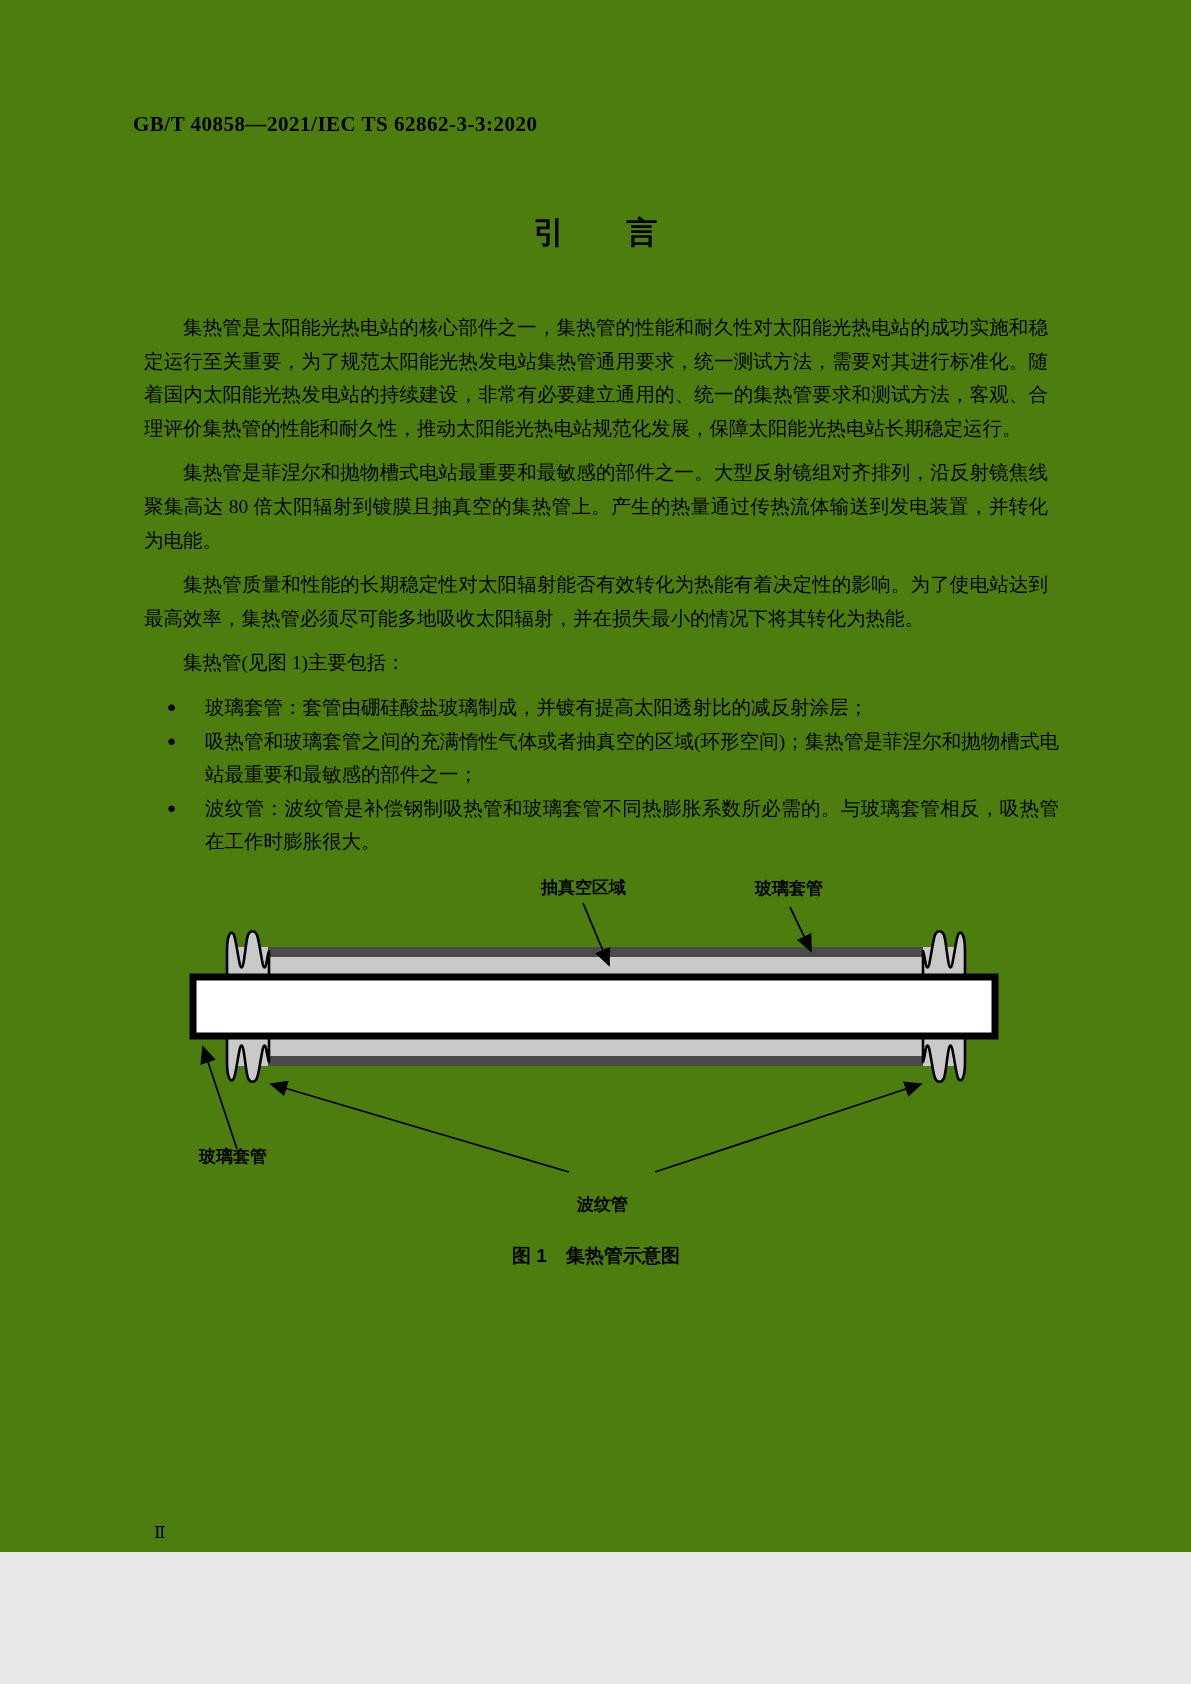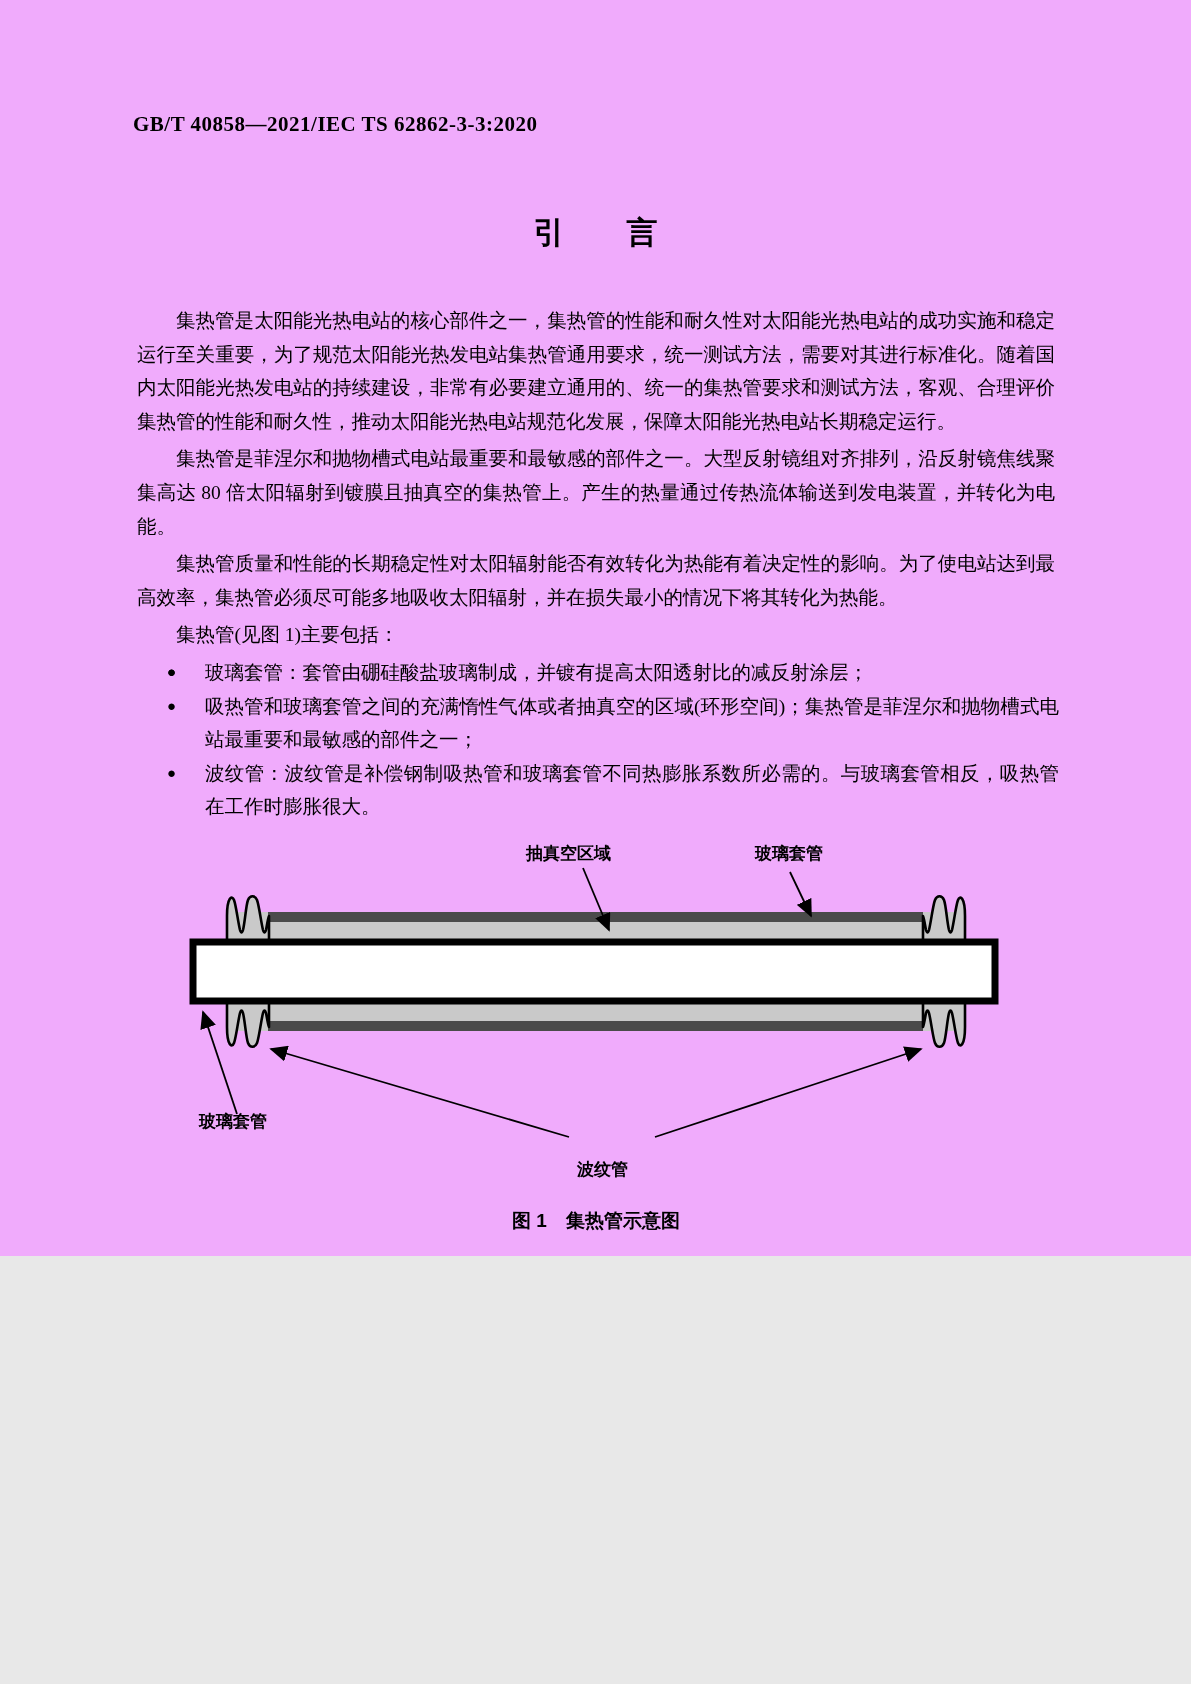--- a/index.html
+++ b/index.html
@@ -1,60 +1,60 @@
 <!DOCTYPE html>
 <html><head>
 <meta charset="utf-8">
 <style>
   html,body{margin:0;padding:0;background:#e8e8e8;}
   .page{
     position:relative;
-    width:1191px;height:1256px;
+    width:1191px;height:1552px;
     margin:0 auto;
-    background:#f0abfc;
+    background:#4d7c0f;
     font-family:"Liberation Serif","DejaVu Serif",serif;
     color:#000;
     overflow:hidden;
   }
   .std-header{
     position:absolute;left:133px;top:112px;
     font-size:21px;font-weight:bold;letter-spacing:0.5px;
     font-family:"Liberation Serif","DejaVu Serif",serif;
   }
   .doc-title{
     position:absolute;left:0;top:212px;width:100%;
     text-align:center;
     font-size:31px;font-weight:bold;
     font-family:"Liberation Sans","DejaVu Sans",sans-serif;
   }
   .content{
     position:absolute;left:133px;top:300px;width:926px;
     font-size:19.5px;line-height:33.6px;text-align:justify;
   }
-  .content p.para{margin:4px;text-indent:2em;}
+  .content p.para{margin:11px;text-indent:2em;}
   ul.bullets{list-style:none;margin:0;padding:0;}
   ul.bullets li{position:relative;padding-left:72px;}
   ul.bullets .dot{
     position:absolute;left:34px;top:0;
     font-size:15px;line-height:33.6px;
   }
   
   .figure-area{
     position:relative;
     margin-top:14px;
     height:330px;
   }
   .figure-area svg{position:absolute;left:0;top:0;}
   .fig-label{
     position:absolute;
     font-family:"Liberation Sans","DejaVu Sans",sans-serif;
     font-weight:bold;font-size:17px;line-height:20px;
     white-space:nowrap;
   }
-  .lbl-vacuum{left:393px;top:6px;}
+  .lbl-vacuum{left:408px;top:6px;font-family:Liberation Mono, monospace;}
   .lbl-glass{left:622px;top:6px;}
   .lbl-steel{left:66px;top:274px;}
   .lbl-bellows{left:444px;top:306px;margin-top:16px;}
   .fig-caption{
     margin:36px 0 0 0;
     text-align:center;
     font-family:"Liberation Sans","DejaVu Sans",sans-serif;
     font-weight:bold;font-size:19px;
   }
   .page-number{

